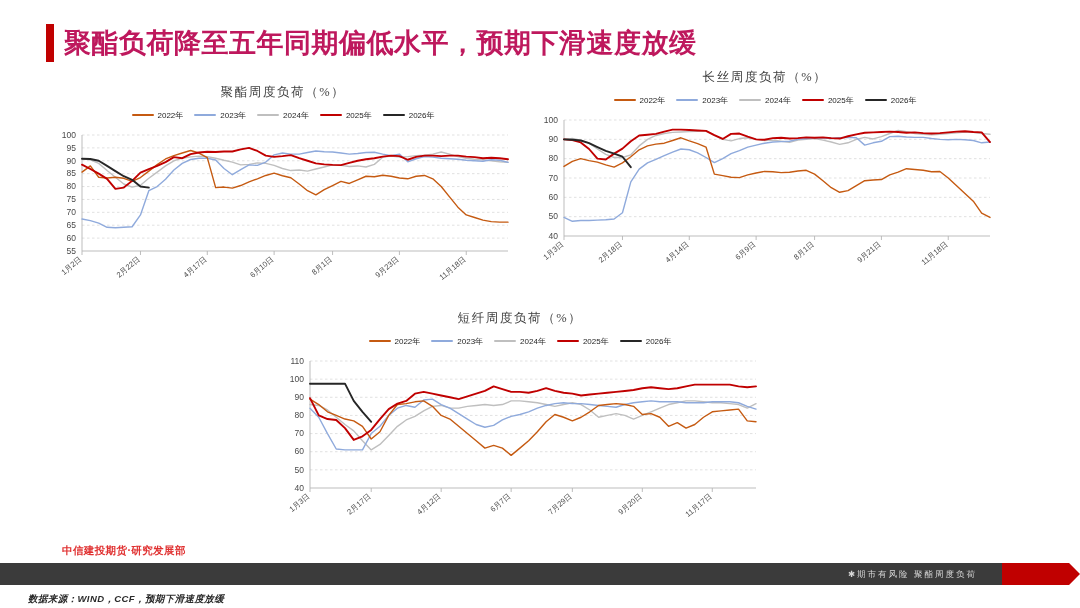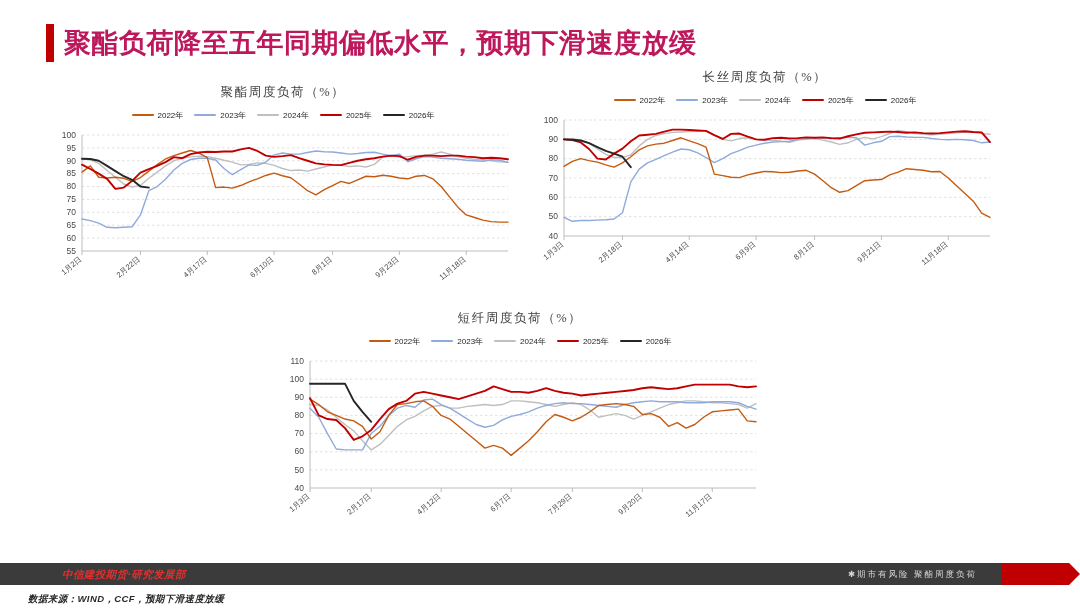--- a/index.html
+++ b/index.html
@@ -33,22 +33,22 @@
   .legend-swatch{width:22px;height:2.6px;display:block;border-radius:1px;}
   .legend-label{font-size:8px;color:#1f1f1f;white-space:nowrap;}
   .plot-wrap{position:relative;margin-top:8px;}
   .plot-svg{display:block;}
   .ytick{font-size:8.5px;fill:#4a4a4a;text-anchor:end;dominant-baseline:middle;}
   .xtick{font-size:7.6px;fill:#4a4a4a;}
 
   
   .footer-band{position:absolute;left:0;top:563px;width:1020px;height:22px;background:#3b3b3b;}
   .footer-dept{
-    position:absolute;left:62px;top:563px;height:22px;line-height:22px;
-    font-size:10.5px;font-weight:bold;color:#E03030;letter-spacing:.4px;white-space:nowrap;font-style:italic;
+    position:absolute;left:62px;top:539px;height:22px;line-height:22px;
+    font-size:10.5px;font-weight:bold;color:#E03030;letter-spacing:.4px;white-space:nowrap;
   }
   .footer-risk{
     position:absolute;left:848px;top:563px;height:22px;line-height:22px;
     font-size:8.5px;color:#d8d8d8;letter-spacing:2px;white-space:nowrap;
   }
   .footer-arrow{
     position:absolute;left:1002px;top:563px;width:78px;height:22px;background:#C00000;
     clip-path:polygon(0 0,86% 0,100% 50%,86% 100%,0 100%);
   }
   .footer-source{

